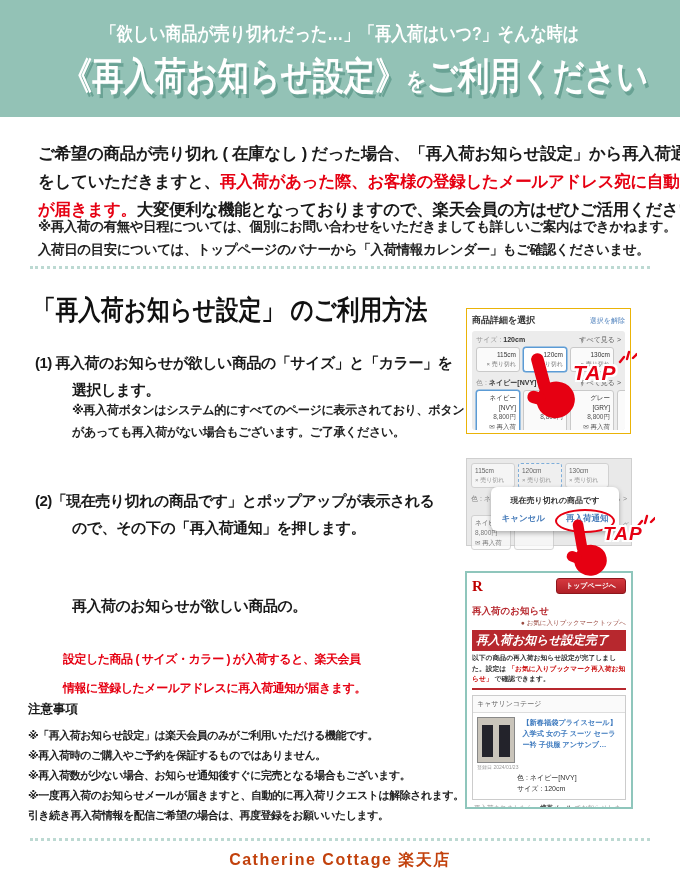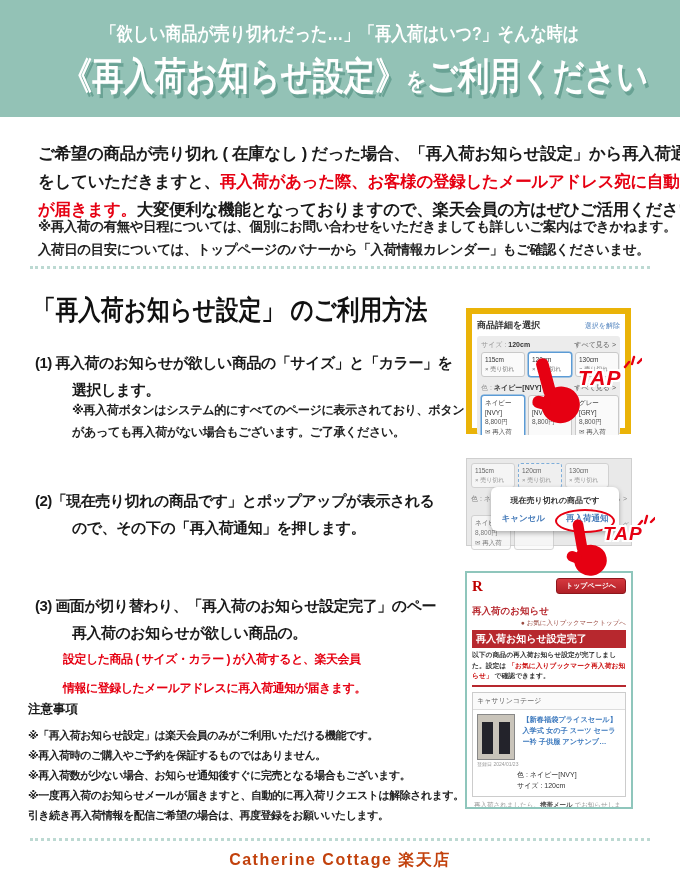--- a/index.html
+++ b/index.html
@@ -41,21 +41,21 @@
                color:#c2410c;font-size:16px;font-weight:bold;letter-spacing:1.5px;}
   
   .thumb{position:absolute;box-sizing:border-box;}
   .tap{position:absolute;z-index:7;color:#e60012;font-weight:900;font-style:italic;
        letter-spacing:1px;
        text-shadow:-2px -2px 0 #fff,2px -2px 0 #fff,-2px 2px 0 #fff,2px 2px 0 #fff,
                    0 -2px 0 #fff,0 2px 0 #fff,-2px 0 0 #fff,2px 0 0 #fff;}
   .hand{position:absolute;z-index:6;}
   .motion{position:absolute;z-index:6;}
   
-  #thumb1{left:466px;top:308px;width:165px;height:126px;background:#fff;border:6px solid #eab308;padding:5px;}
+  #thumb1{left:466px;top:308px;width:165px;height:126px;background:#fff;border:1px solid #eab308;padding:5px;text-align:right;}
   .t1-head{display:flex;justify-content:space-between;align-items:center;}
   .t1-title{font-size:9px;font-weight:bold;color:#333;}
   .t1-clear{font-size:7px;color:#4a7ebb;}
   .t1-panel{background:#ececec;border-radius:3px;margin-top:4px;padding:4px;height:91px;
             overflow:hidden;position:relative;}
   .t-row{display:flex;justify-content:space-between;font-size:7px;color:#444;line-height:1.3;}
   .t-lbl{color:#999;}
   .t-val{color:#333;font-weight:bold;}
   .t-seeall{color:#555;}
   .chips{display:flex;gap:3px;margin-top:3px;}
@@ -90,21 +90,21 @@
   #thumb2 .motion{left:168px;top:52px;}
   
   #thumb3{left:465px;top:571px;width:168px;height:238px;background:#fff;border:2px solid #8fc6bc;
           padding:5px;overflow:hidden;}
   .r-head{display:flex;justify-content:space-between;align-items:flex-start;}
   .r-logo{font-size:15px;font-weight:900;color:#bf0000;font-family:"Liberation Serif","DejaVu Serif",serif;}
   .r-btn{background:linear-gradient(#d6393f,#b01f26);color:#fff;font-size:7px;font-weight:bold;
          padding:2px 9px;border-radius:3px;border:1px solid #8e171d;}
   .r-h1{color:#b7282e;font-size:9.5px;font-weight:bold;margin-top:10px;}
   .r-bm{text-align:right;font-size:6.5px;color:#9a4b42;margin-top:1px;}
-  .r-bar{background:#b7282e;color:#fff;font-size:10px;font-weight:bold;padding:2px 4px;margin-top:2px;}
+  .r-bar{background:#b7282e;color:#fff;font-size:12px;font-weight:bold;padding:2px 4px;margin-top:2px;font-style:italic;}
   .r-body{font-size:6.8px;font-weight:bold;color:#333;line-height:1.55;margin-top:2px;}
   .r-body .em{color:#cc1111;}
   .r-div{border-top:2px solid #b7282e;margin-top:3px;}
   .r-shopbox{border:1px solid #ccc;margin-top:5px;}
   .r-shophead{font-size:7px;color:#666;padding:3px 4px;border-bottom:1px solid #ddd;background:#fafafa;}
   .r-prod{display:flex;gap:4px;padding:4px 4px 0 4px;}
   .r-imgwrap{flex:none;}
   .r-img{width:36px;height:44px;background:#c9c4ba;border:1px solid #888;position:relative;}
   .r-img::before,.r-img::after{content:"";position:absolute;top:7px;width:11px;height:32px;background:#23232b;}
   .r-img::before{left:4px;}
@@ -276,21 +276,20 @@
     <svg class="motion" width="20" height="18" viewBox="0 0 20 18">
       <g stroke="#e60012" stroke-width="2.4" stroke-linecap="round" fill="none">
         <path d="M3 15 L7 10"></path>
           <path d="M10 12 L12 5"></path>
           <path d="M16 11 L20 7"></path>
       </g>
     </svg>
   </div>
 
   <div class="step" style="top:592px;">
-    <div>(3) 画面が切り替わり、「再入荷のお知らせ設定完了」のペー</div>
     <div class="l2">再入荷のお知らせが欲しい商品の。</div>
   </div>
   <div class="step3-red">
     <div>設定した商品 ( サイズ・カラー ) が入荷すると、楽天会員</div>
     <div>情報に登録したメールアドレスに再入荷通知が届きます。</div>
   </div>
 
   <div class="notes">
     <div class="notes-heading">注意事項</div>
     <div class="note-line">※「再入荷お知らせ設定」は楽天会員のみがご利用いただける機能です。</div>

